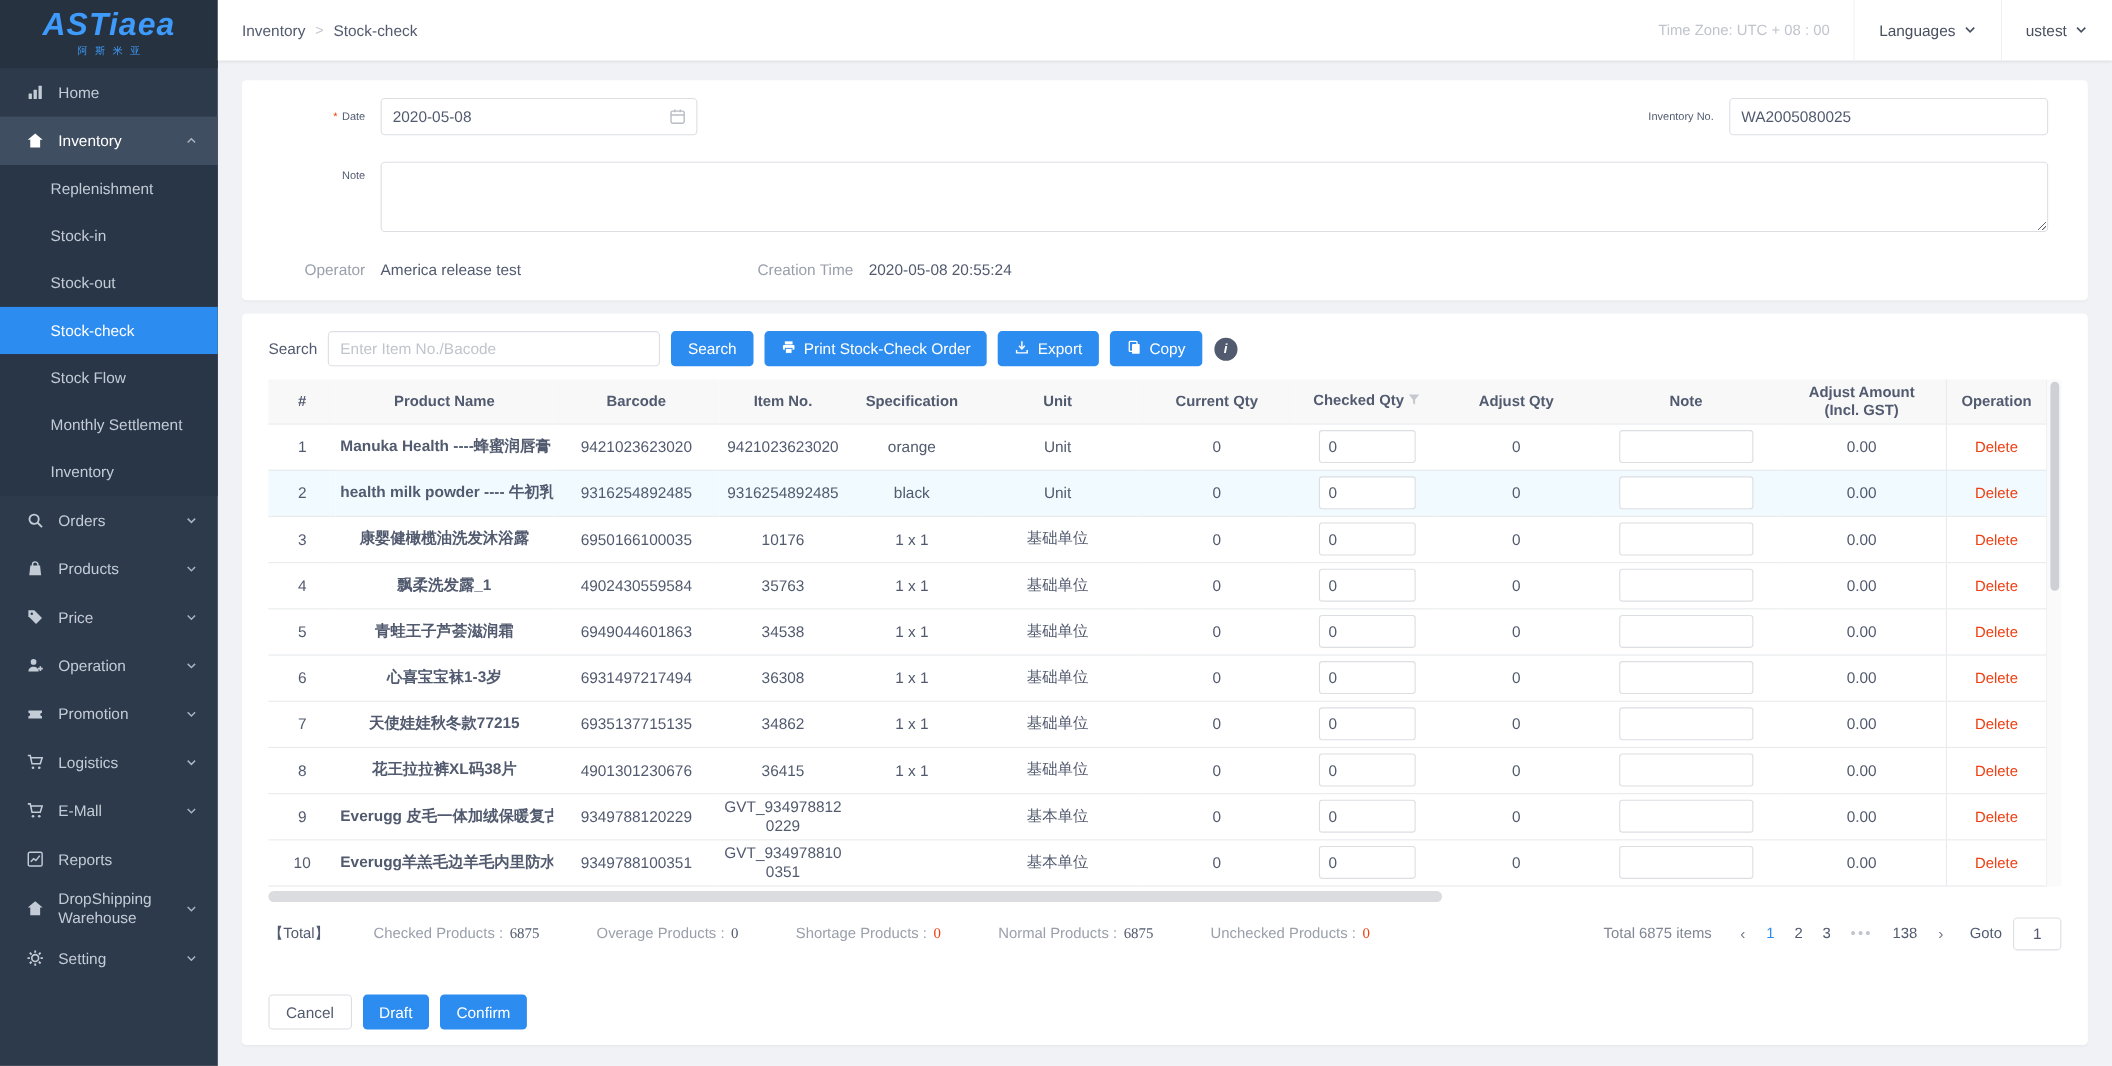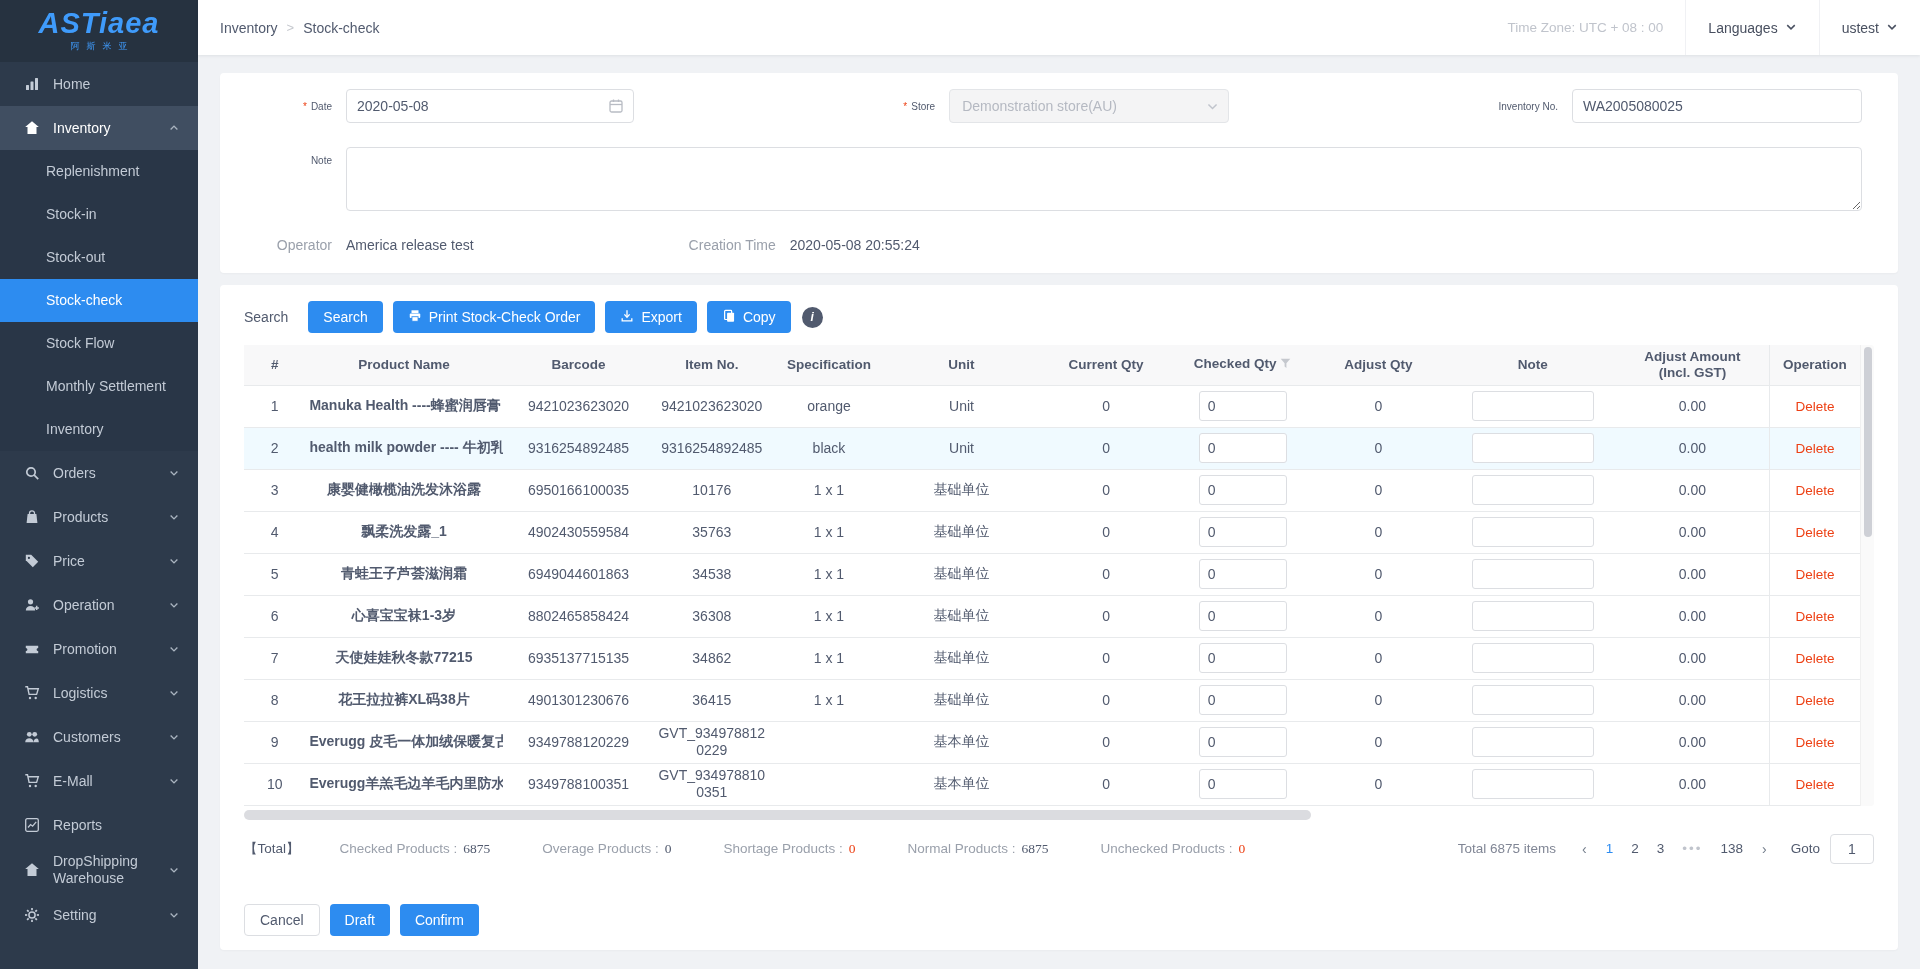--- a/index.html
+++ b/index.html
@@ -241,36 +241,20 @@
           </span>
           <span class="side-label">Logistics</span>
           <span class="side-chev">
             <svg viewBox="0 0 16 16" fill="none" stroke="currentColor" stroke-width="1.8">
               <polyline points="3.5,6 8,10.5 12.5,6"></polyline>
             </svg>
           </span>
         </div>
         <div class="side-item">
           <span class="side-icon">
-            <svg viewBox="0 0 16 16" fill="currentColor">
-              <circle cx="5.3" cy="5.3" r="2.4"></circle>
-              <circle cx="10.7" cy="5.3" r="2.4"></circle>
-              <path d="M1.2 13.2c0-2.4 1.9-3.9 4.1-3.9s4.1 1.5 4.1 3.9z"></path>
-              <path d="M9.3 13.2c.3-2.1 1.8-3.7 3.4-3.7 1.3 0 2.1 1.6 2.1 3.7z"></path>
-            </svg>
-          </span>
-          <span class="side-label">Customers</span>
-          <span class="side-chev">
-            <svg viewBox="0 0 16 16" fill="none" stroke="currentColor" stroke-width="1.8">
-              <polyline points="3.5,6 8,10.5 12.5,6"></polyline>
-            </svg>
-          </span>
-        </div>
-        <div class="side-item">
-          <span class="side-icon">
             <svg viewBox="0 0 16 16">
               <path d="M1.3 1.8h2.2l1.6 7.6h7.5l1.7-5.6H4.2" fill="none" stroke="currentColor" stroke-width="1.4"></path>
               <circle cx="6" cy="13" r="1.2" fill="currentColor"></circle>
               <circle cx="11.7" cy="13" r="1.2" fill="currentColor"></circle>
             </svg>
           </span>
           <span class="side-label">E-Mall</span>
           <span class="side-chev">
             <svg viewBox="0 0 16 16" fill="none" stroke="currentColor" stroke-width="1.8">
               <polyline points="3.5,6 8,10.5 12.5,6"></polyline>
@@ -362,49 +346,41 @@
                 <svg viewBox="0 0 16 16" fill="none" stroke="currentColor" stroke-width="1.3">
                     <rect x="2" y="3" width="12" height="11" rx="1.5"></rect>
                     <line x1="2" y1="6.5" x2="14" y2="6.5"></line>
                     <line x1="5.5" y1="1.5" x2="5.5" y2="4"></line>
                     <line x1="10.5" y1="1.5" x2="10.5" y2="4"></line>
                   </svg>
               </span>
             </span>
           </div>
           <div class="fgroup">
-            <span class="flabel"><span class="star">*</span><span>Store</span></span>
-            <span class="select">
-              <span>Demonstration store(AU)</span>
-              <span class="sel-chev"><svg viewBox="0 0 16 16" fill="none" stroke="currentColor" stroke-width="1.8">
-                    <polyline points="3,5.5 8,10.5 13,5.5"></polyline>
-                  </svg></span>
-            </span>
-          </div>
-          <div class="fgroup">
             <span class="flabel">Inventory No.</span>
             <input class="inp inv-input" value="WA2005080025" style="">
           </div>
         </div>
         <div class="form-row2">
           <span class="flabel flabel-fixed" style="margin-top:8px;">Note</span>
           <textarea class="note-ta" style=""></textarea>
         </div>
         <div class="form-row3">
           <span class="meta-label flabel-fixed" style="margin-right:14px;">Operator</span>
           <span class="meta-value">America release test</span>
           <span class="meta-label meta-gap">Creation Time</span>
           <span class="meta-value">2020-05-08 20:55:24</span>
         </div>
       </section>
 
       <section class="card table-card">
 
         <div class="search-row">
           <span class="search-label">Search</span>
+          <input class="inp search-input" placeholder="Enter Item No./Bacode" style="">
           <button class="btn">
               <span>Search</span>
             </button>
           <button class="btn">
             <span><svg viewBox="0 0 16 16" fill="currentColor">
                   <rect x="4" y="1.5" width="8" height="3.2"></rect>
                   <rect x="2" y="5.2" width="12" height="5" rx="1"></rect>
                   <rect x="4.5" y="8.8" width="7" height="5.2" fill="currentColor" stroke="#2d8cf0" stroke-width="1"></rect>
                 </svg></span>
             <span>Print Stock-Check Order</span>
@@ -528,21 +504,21 @@
                   <td>0</td>
                   <td><input class="qty-input" value="0" style=""></td>
                   <td>0</td>
                   <td><input class="note-row-input" value="" style=""></td>
                   <td>0.00</td>
                   <td class="op-cell"><span class="del">Delete</span></td>
                 </tr>
                 <tr>
                   <td>6</td>
                   <td class="name-cell">心喜宝宝袜1-3岁</td>
-                  <td>8802465858424</td>
+                  <td>6931497217494</td>
                   <td class="itemno">36308</td>
                   <td>1 x 1</td>
                   <td>基础单位</td>
                   <td>0</td>
                   <td><input class="qty-input" value="0" style=""></td>
                   <td>0</td>
                   <td><input class="note-row-input" value="" style=""></td>
                   <td>0.00</td>
                   <td class="op-cell"><span class="del">Delete</span></td>
                 </tr>

